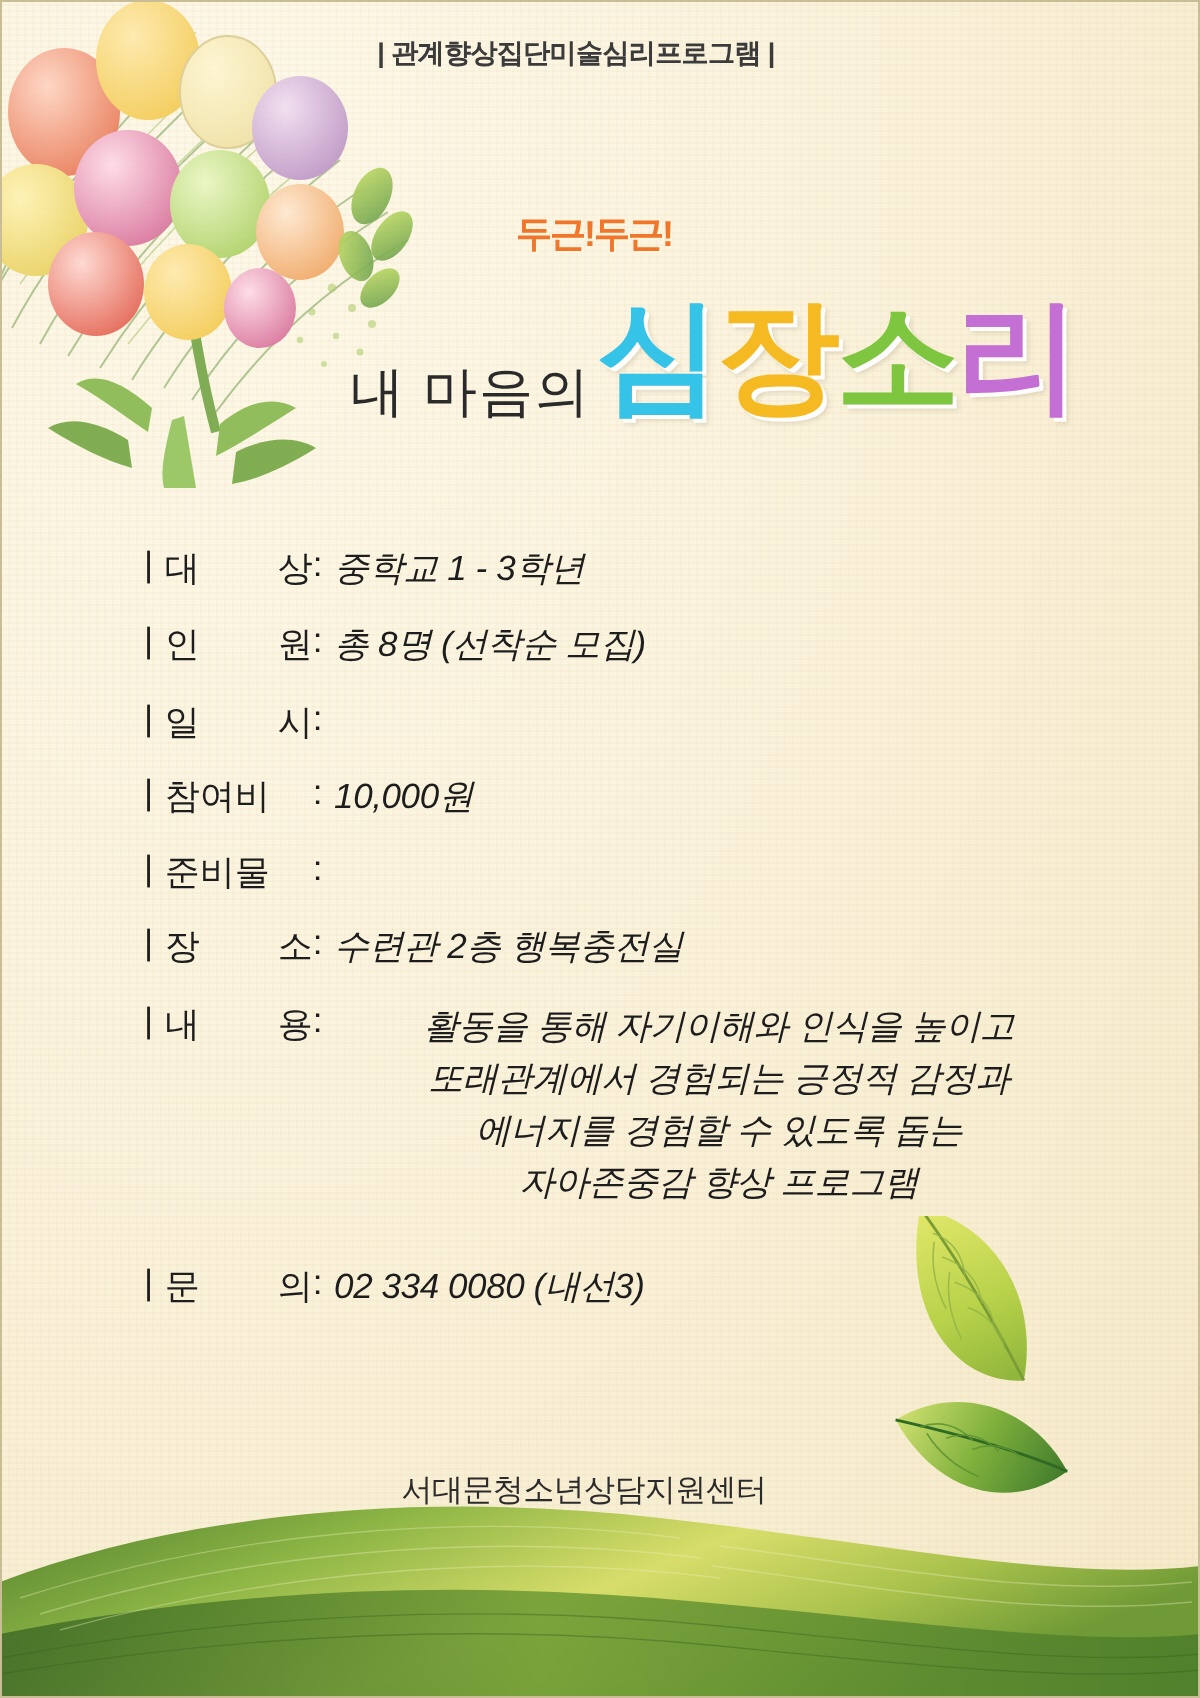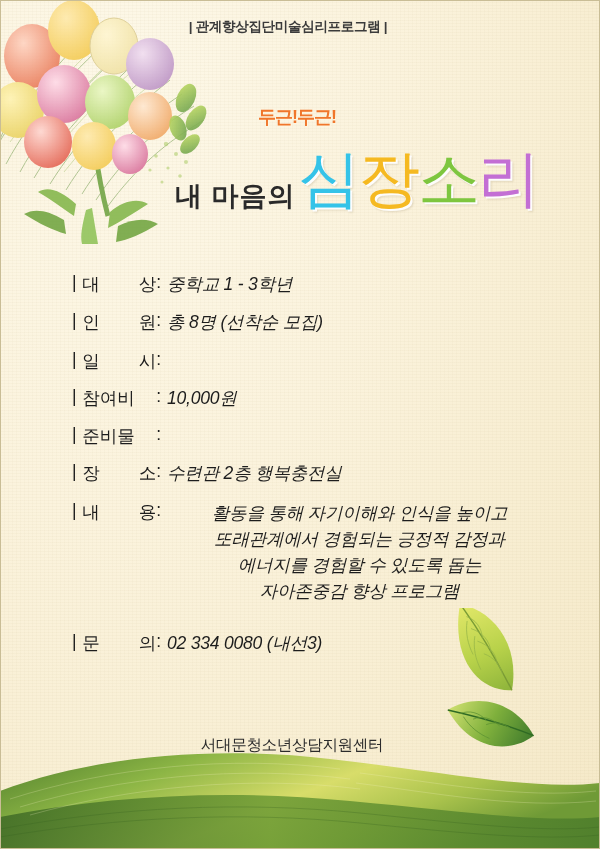--- a/index.html
+++ b/index.html
@@ -69,29 +69,29 @@
     font-size: 18px;
     font-weight: bold;
     color: #f0762b;
     letter-spacing: -1px;
     text-shadow: 1px 1px 0 #fff6e0;
   }
   .sub-title {
     position: absolute;
     left: 175px; top: 78px;
     font-size: 27px;
-    font-weight: bold;
+    font-weight: normal;
     color: #2a2a2a;
     letter-spacing: 1px;
   }
   .big-title {
     position: absolute;
     left: 298px; top: 48px;
     font-size: 62px;
-    font-weight: normal;
+    font-weight: bold;
     letter-spacing: -2px;
     line-height: 1;
   }
   .big-title .c1 { color: #35c3e8; }
   .big-title .c2 { color: #f5b921; }
   .big-title .c3 { color: #7ec63f; }
   .big-title .c4 { color: #c36fd4; }
   .big-title span {
     text-shadow:
       2px 2px 0 rgba(255,255,255,.95),

